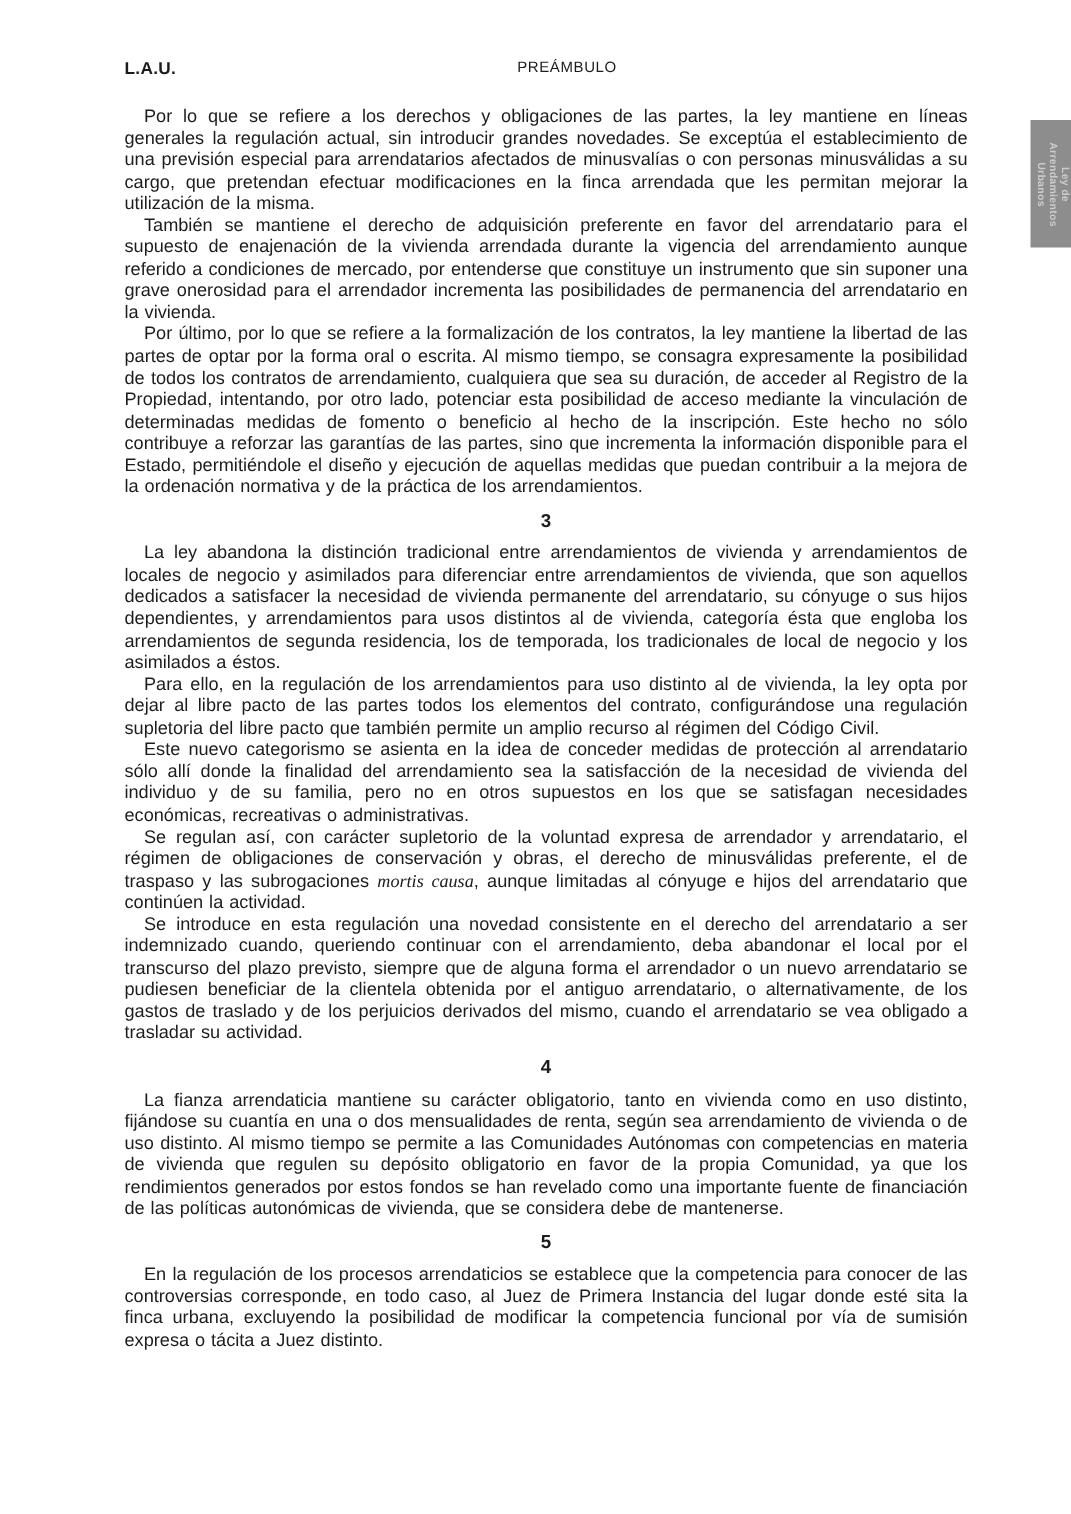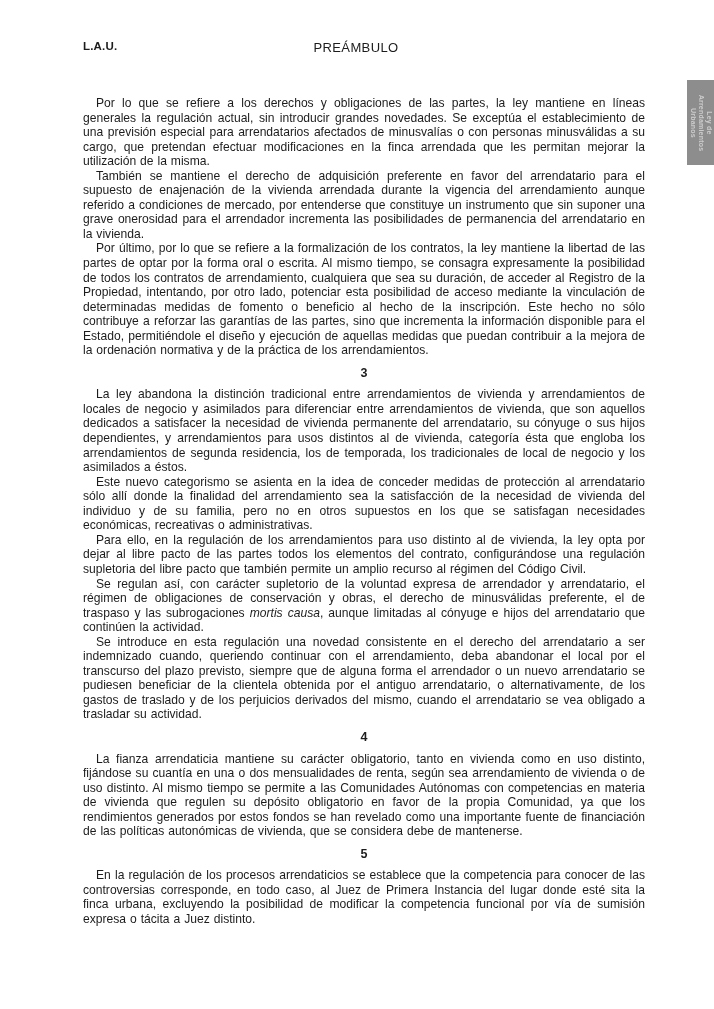--- a/index.html
+++ b/index.html
@@ -16,24 +16,24 @@
     position: absolute;
     top: 40px;
     left: 83px;
     font-size: 11.5px;
     font-weight: bold;
     letter-spacing: 0.2px;
   }
   .header-center {
     position: absolute;
     top: 40px;
-    left: 75px;
+    left: 97px;
     width: 562px;
     text-align: center;
-    font-size: 13px;
+    font-size: 10px;
     letter-spacing: 0.4px;
   }
   .side-tab {
     position: absolute;
     top: 80px;
     right: 0;
     width: 27px;
     height: 85px;
     background: #8d8d8d;
   }
@@ -46,40 +46,40 @@
     text-align: center;
     font-size: 7px;
     line-height: 8px;
     font-weight: bold;
     color: #cccccc;
     letter-spacing: 0.2px;
   }
   .side-tab-text span { display: block; }
   .body-text {
     position: absolute;
-    top: 96px;
+    top: 70px;
     left: 83px;
     width: 562px;
     font-size: 12.1px;
     line-height: 14.55px;
     text-align: justify;
     word-spacing: 0.6px;
   }
   .body-text p {
     margin: 0;
     text-indent: 13px;
   }
   .section-number {
     font-weight: bold;
     text-align: center;
     font-size: 12.5px;
     margin: 8px 0 7px 0;
     text-indent: 0;
   }
-  .it { font-style: italic; }
+  .it { font-style: italic; font-family: Liberation Serif, serif; }
   .page-number {
     position: absolute;
     top: 961px;
     left: 83px;
     width: 562px;
     text-align: right;
     font-size: 11.5px;
   }
 </style>
 </head>
@@ -99,22 +99,22 @@
       <span>Urbanos</span>
     </div>
   </div>
 
   <div class="body-text">
       <p><span>Por lo que se refiere a los derechos y obligaciones de las partes, la ley mantiene en líneas generales la regulación actual, sin introducir grandes novedades. Se exceptúa el establecimiento de una previsión especial para arrendatarios afectados de minusvalías o con personas minusválidas a su cargo, que pretendan efectuar modificaciones en la finca arrendada que les permitan mejorar la utilización de la misma.</span></p>
       <p><span>También se mantiene el derecho de adquisición preferente en favor del arrendatario para el supuesto de enajenación de la vivienda arrendada durante la vigencia del arrendamiento aunque referido a condiciones de mercado, por entenderse que constituye un instrumento que sin suponer una grave onerosidad para el arrendador incrementa las posibilidades de permanencia del arrendatario en la vivienda.</span></p>
       <p><span>Por último, por lo que se refiere a la formalización de los contratos, la ley mantiene la libertad de las partes de optar por la forma oral o escrita. Al mismo tiempo, se consagra expresamente la posibilidad de todos los contratos de arrendamiento, cualquiera que sea su duración, de acceder al Registro de la Propiedad, intentando, por otro lado, potenciar esta posibilidad de acceso mediante la vinculación de determinadas medidas de fomento o beneficio al hecho de la inscripción. Este hecho no sólo contribuye a reforzar las garantías de las partes, sino que incrementa la información disponible para el Estado, permitiéndole el diseño y ejecución de aquellas medidas que puedan contribuir a la mejora de la ordenación normativa y de la práctica de los arrendamientos.</span></p>
       <div class="section-number">3</div>
       <p><span>La ley abandona la distinción tradicional entre arrendamientos de vivienda y arrendamientos de locales de negocio y asimilados para diferenciar entre arrendamientos de vivienda, que son aquellos dedicados a satisfacer la necesidad de vivienda permanente del arrendatario, su cónyuge o sus hijos dependientes, y arrendamientos para usos distintos al de vivienda, categoría ésta que engloba los arrendamientos de segunda residencia, los de temporada, los tradicionales de local de negocio y los asimilados a éstos.</span></p>
+      <p><span>Para ello, en la regulación de los arrendamientos para uso distinto al de vivienda, la ley opta por dejar al libre pacto de las partes todos los elementos del contrato, configurándose una regulación supletoria del libre pacto que también permite un amplio recurso al régimen del Código Civil.</span></p>
       <p><span>Este nuevo categorismo se asienta en la idea de conceder medidas de protección al arrendatario sólo allí donde la finalidad del arrendamiento sea la satisfacción de la necesidad de vivienda del individuo y de su familia, pero no en otros supuestos en los que se satisfagan necesidades económicas, recreativas o administrativas.</span></p>
-      <p><span>Para ello, en la regulación de los arrendamientos para uso distinto al de vivienda, la ley opta por dejar al libre pacto de las partes todos los elementos del contrato, configurándose una regulación supletoria del libre pacto que también permite un amplio recurso al régimen del Código Civil.</span></p>
       <p><span>Se regulan así, con carácter supletorio de la voluntad expresa de arrendador y arrendatario, el régimen de obligaciones de conservación y obras, el derecho de minusválidas preferente, el de traspaso y las subrogaciones </span><span class="it">mortis causa</span><span>, aunque limitadas al cónyuge e hijos del arrendatario que continúen la actividad.</span></p>
       <p><span>Se introduce en esta regulación una novedad consistente en el derecho del arrendatario a ser indemnizado cuando, queriendo continuar con el arrendamiento, deba abandonar el local por el transcurso del plazo previsto, siempre que de alguna forma el arrendador o un nuevo arrendatario se pudiesen beneficiar de la clientela obtenida por el antiguo arrendatario, o alternativamente, de los gastos de traslado y de los perjuicios derivados del mismo, cuando el arrendatario se vea obligado a trasladar su actividad.</span></p>
       <div class="section-number">4</div>
       <p><span>La fianza arrendaticia mantiene su carácter obligatorio, tanto en vivienda como en uso distinto, fijándose su cuantía en una o dos mensualidades de renta, según sea arrendamiento de vivienda o de uso distinto. Al mismo tiempo se permite a las Comunidades Autónomas con competencias en materia de vivienda que regulen su depósito obligatorio en favor de la propia Comunidad, ya que los rendimientos generados por estos fondos se han revelado como una importante fuente de financiación de las políticas autonómicas de vivienda, que se considera debe de mantenerse.</span></p>
       <div class="section-number">5</div>
       <p><span>En la regulación de los procesos arrendaticios se establece que la competencia para conocer de las controversias corresponde, en todo caso, al Juez de Primera Instancia del lugar donde esté sita la finca urbana, excluyendo la posibilidad de modificar la competencia funcional por vía de sumisión expresa o tácita a Juez distinto.</span></p>
     </div>
 
 
 </div>

